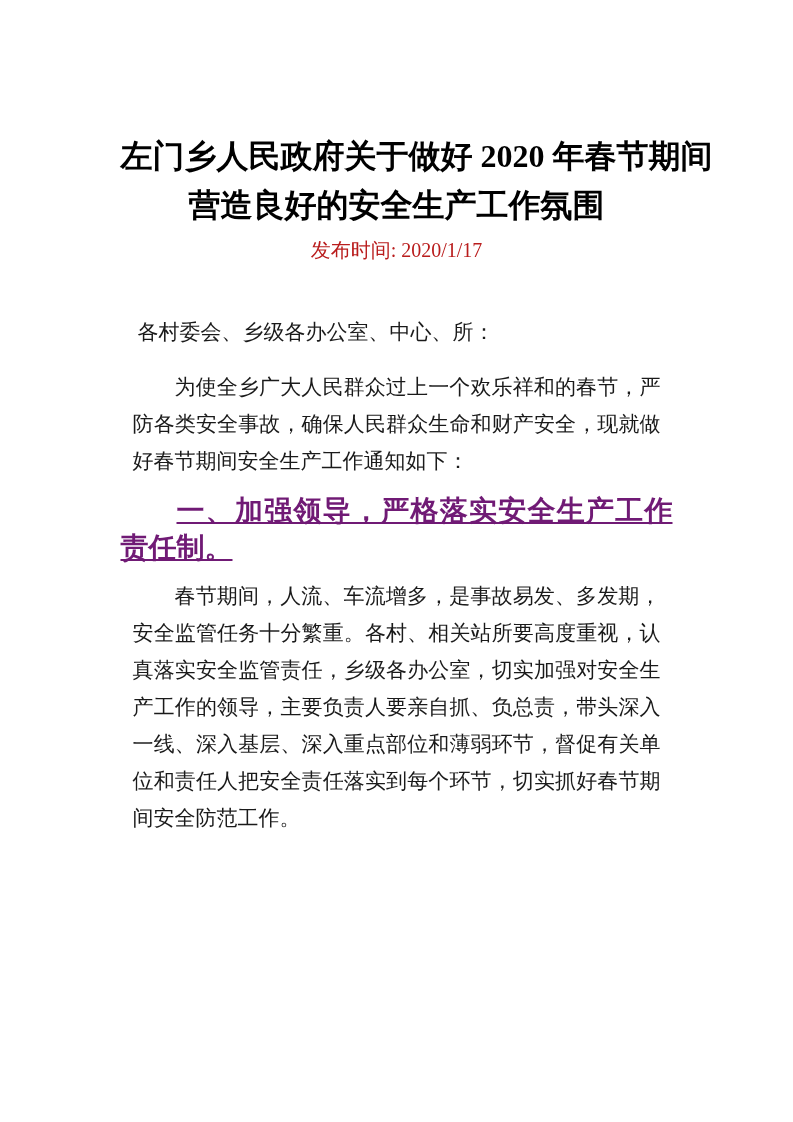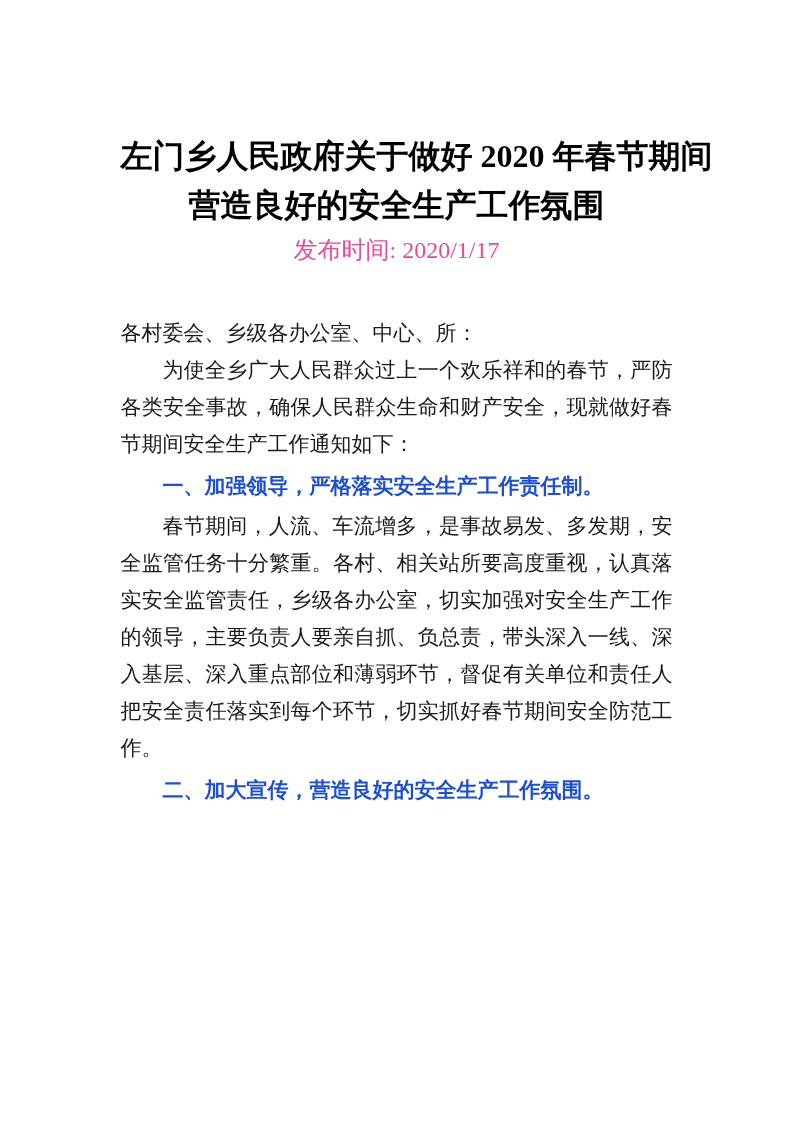--- a/index.html
+++ b/index.html
@@ -26,50 +26,52 @@
     font-family: "Liberation Serif", "DejaVu Serif", serif;
     font-weight: 700;
     font-size: 32px;
     line-height: 49px;
     text-align: center;
     color: #000000;
     white-space: nowrap;
   }
   .publish {
     font-family: "Liberation Serif", "DejaVu Serif", serif;
-    font-size: 24px;
+    font-size: 20px;
     line-height: 26px;
     text-align: center;
-    color: #ec4899;
+    color: #b91c1c;
     margin-top: 7px;
     margin-bottom: 52px;
   }
   .body-text {
     font-family: "Liberation Serif", "DejaVu Serif", serif;
     font-size: 21px;
     line-height: 37px;
     text-align: justify;
     color: #1a1a1a;
   }
   .para {
-    margin: 0;
+    margin: 12px;
     text-indent: 2em;
   }
   .salutation {
-    margin: 0;
+    margin: 17px;
     text-indent: 0;
+    font-family: Liberation Mono, monospace;
   }
   .heading {
     margin: 4px 0;
     text-indent: 2em;
     font-family: "Liberation Sans", "DejaVu Sans", sans-serif;
     font-weight: 700;
-    font-size: 21px;
+    font-size: 28px;
     line-height: 37px;
-    color: #1d4ed8;
+    color: #701a75;
+    text-decoration: underline;
   }
 </style>
 </head>
 <body>
 
 <div class="page">
   <div class="doc">
 
     <div class="title">
       <div>左门乡人民政府关于做好 2020 年春节期间</div>
@@ -81,18 +83,17 @@
     <div class="body-text">
 
       <p class="salutation">各村委会、乡级各办公室、中心、所：</p>
 
       <p class="para">为使全乡广大人民群众过上一个欢乐祥和的春节，严防各类安全事故，确保人民群众生命和财产安全，现就做好春节期间安全生产工作通知如下：</p>
 
       <p class="heading">一、加强领导，严格落实安全生产工作责任制。</p>
 
       <p class="para">春节期间，人流、车流增多，是事故易发、多发期，安全监管任务十分繁重。各村、相关站所要高度重视，认真落实安全监管责任，乡级各办公室，切实加强对安全生产工作的领导，主要负责人要亲自抓、负总责，带头深入一线、深入基层、深入重点部位和薄弱环节，督促有关单位和责任人把安全责任落实到每个环节，切实抓好春节期间安全防范工作。</p>
 
-      <p class="heading">二、加大宣传，营造良好的安全生产工作氛围。</p>
 
 
     </div>
   </div>
 </div>
 
 </body></html>

